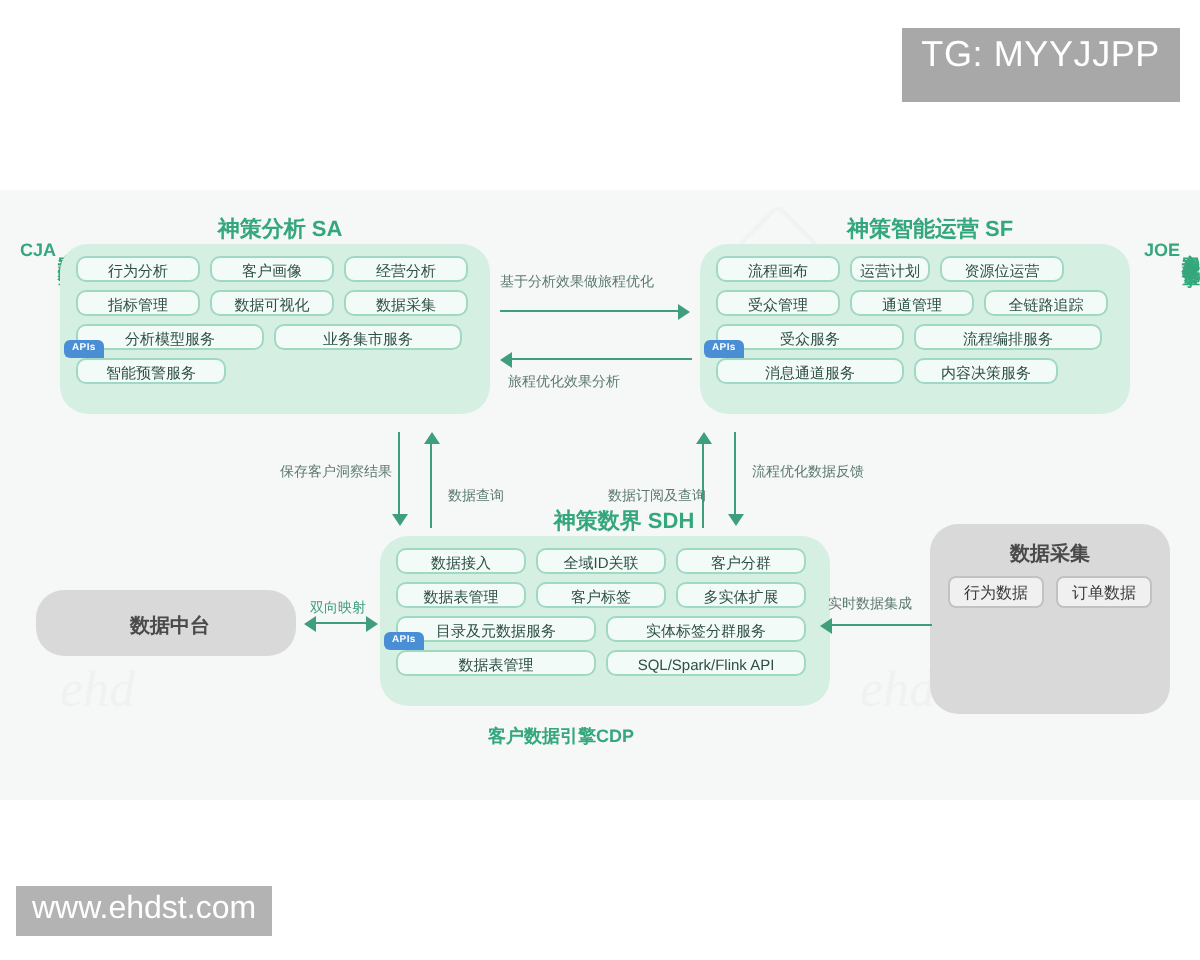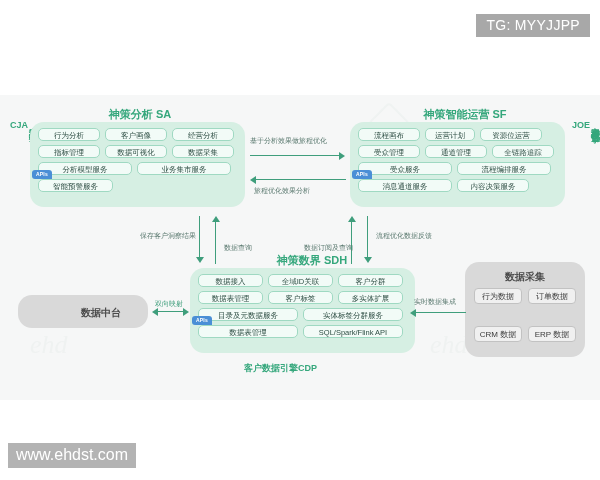--- a/index.html
+++ b/index.html
@@ -15,22 +15,22 @@
   
   .backdrop{
     position:absolute;left:0;top:95px;width:600px;height:305px;
     background:#f6f7f7;
   }
 
   
   .wm-tg{
     position:absolute;right:10px;top:14px;
     background:#a8a8a8;color:#ffffff;
-    font-size:14px;letter-spacing:.3px;
-    padding:4px 10px 5px 10px;
+    font-size:18px;letter-spacing:.3px;
+    padding:4px 10px 15px 10px;
     line-height:1;
   }
   .wm-url{
     position:absolute;left:8px;top:443px;
     background:#b3b3b3;color:#ffffff;
     font-size:16px;
     padding:3px 8px 4px 8px;
     line-height:1.15;
   }
 
@@ -171,21 +171,21 @@
       <div class="cell" style="width:75px">智能预警服务</div>
     </div>
   </div>
   <div class="api-badge" style="left:32px;top:170px;">APIs</div>
 
   <div class="panel-title" style="left:385px;top:107px;width:160px;">神策智能运营 SF</div>
   <div class="panel green" style="left:350px;top:122px;width:215px;height:85px;"></div>
   <div class="cells" style="left:358px;top:128px;">
     <div class="row">
       <div class="cell" style="width:62px">流程画布</div>
-      <div class="cell" style="width:50px">运营计划</div>
+      <div class="cell" style="width:40px">运营计划</div>
       <div class="cell" style="width:62px">资源位运营</div>
     </div>
     <div class="row">
       <div class="cell" style="width:62px">受众管理</div>
       <div class="cell" style="width:62px">通道管理</div>
       <div class="cell" style="width:62px">全链路追踪</div>
     </div>
     <div class="row">
       <div class="cell" style="width:94px">受众服务</div>
       <div class="cell" style="width:94px">流程编排服务</div>
@@ -249,39 +249,35 @@
     </div>
     <div class="row">
       <div class="cell" style="width:100px">数据表管理</div>
       <div class="cell" style="width:100px">SQL/Spark/Flink API</div>
     </div>
   </div>
   <div class="api-badge" style="left:192px;top:316px;">APIs</div>
   <div class="panel-sub" style="left:244px;top:362px;">客户数据引擎CDP</div>
 
   <div class="panel grey" style="left:18px;top:295px;width:130px;height:33px;"></div>
-  <div class="panel-title grey" style="left:36px;top:306px;width:130px;font-size:10px;">数据中台</div>
+  <div class="panel-title grey" style="left:20px;top:306px;width:130px;font-size:10px;">数据中台</div>
 
   <div class="alabel" style="left:155px;top:299px;color:#3f9e7c;">双向映射</div>
   <div class="arrow" style="left:152px;top:308px;width:38px;height:8px;">
     <div class="bar" style="left:5px;top:3px;width:28px;height:1.4px;"></div>
     <div class="head left" style="left:0px;top:0px;"></div>
     <div class="head right" style="left:31px;top:0px;"></div>
   </div>
 
   <div class="panel grey" style="left:465px;top:262px;width:120px;height:95px;"></div>
   <div class="panel-title grey" style="left:465px;top:270px;width:120px;font-size:10px;">数据采集</div>
-  <div class="cells" style="left:474px;top:288px;gap:22px;">
+  <div class="cells" style="left:474px;top:288px;gap:5px;">
     <div class="row" style="gap:6px">
       <div class="cell g" style="width:48px">行为数据</div>
       <div class="cell g" style="width:48px">订单数据</div>
-    </div>
-    <div class="row" style="gap:6px">
-      <div class="cell g" style="width:48px">CRM 数据</div>
-      <div class="cell g" style="width:48px">ERP 数据</div>
     </div>
   </div>
 
   <div class="alabel" style="left:414px;top:297px;">实时数据集成</div>
   <div class="arrow" style="left:410px;top:309px;width:56px;height:8px;">
     <div class="bar" style="left:6px;top:3px;width:50px;height:1.4px;"></div>
     <div class="head left" style="left:0px;top:0px;"></div>
   </div>
 
 </div>

